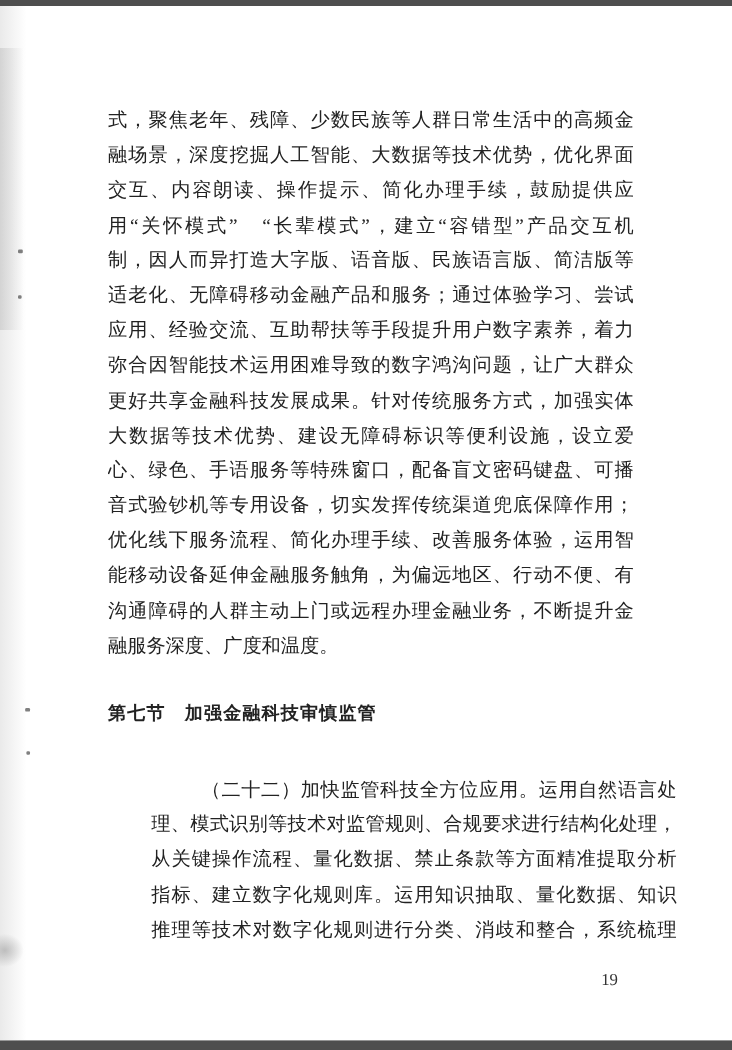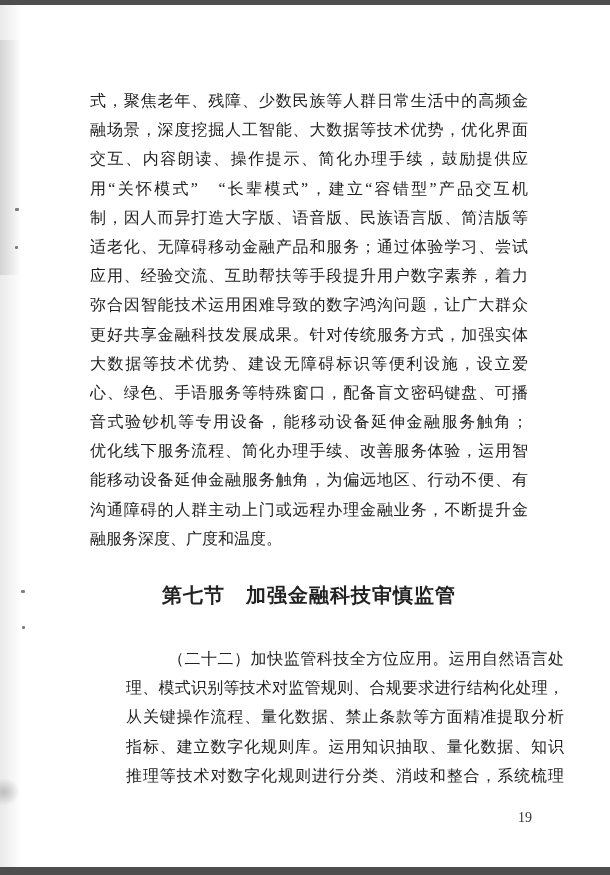--- a/index.html
+++ b/index.html
@@ -47,29 +47,29 @@
     height: 29.2px;
     text-align: justify;
     text-align-last: justify;
     white-space: normal;
     overflow: hidden;
   }
   .tline.no-just { text-align: left; text-align-last: left; }
   .tline.indent { padding-left: 42px; }
   .section-heading {
     position: absolute; left: 0; top: 498px; width: 438px; margin: 0;
-    text-align: center;
-    font-size: 20px;
+    text-align: left;
+    font-size: 15px;
     font-weight: bold;
     letter-spacing: 1px;
     line-height: 22px;
   }
   .para2 { position: absolute; left: 0; top: 558px; width: 438px; margin-left: 36px; }
   .pagenum {
-    position: absolute; left: 511px; top: 810px; width: 28px;
+    position: absolute; left: 494px; top: 810px; width: 28px;
     font-size: 14px; text-align: center; color: #333;
   }
 </style>
 </head>
 <body>
 
 <div class="page">
 
   <div class="edge-top"></div>
   <div class="edge-right"></div>
@@ -90,21 +90,21 @@
       <div class="tline">融场景，深度挖掘人工智能、大数据等技术优势，优化界面</div>
       <div class="tline">交互、内容朗读、操作提示、简化办理手续，鼓励提供应</div>
       <div class="tline">用“关怀模式”　“长辈模式”，建立“容错型”产品交互机</div>
       <div class="tline">制，因人而异打造大字版、语音版、民族语言版、简洁版等</div>
       <div class="tline">适老化、无障碍移动金融产品和服务；通过体验学习、尝试</div>
       <div class="tline">应用、经验交流、互助帮扶等手段提升用户数字素养，着力</div>
       <div class="tline">弥合因智能技术运用困难导致的数字鸿沟问题，让广大群众</div>
       <div class="tline">更好共享金融科技发展成果。针对传统服务方式，加强实体</div>
       <div class="tline">大数据等技术优势、建设无障碍标识等便利设施，设立爱</div>
       <div class="tline">心、绿色、手语服务等特殊窗口，配备盲文密码键盘、可播</div>
-      <div class="tline">音式验钞机等专用设备，能移动设备延伸金融服务触角；</div>
+      <div class="tline">音式验钞机等专用设备，切实发挥传统渠道兜底保障作用；</div>
       <div class="tline">优化线下服务流程、简化办理手续、改善服务体验，运用智</div>
       <div class="tline">能移动设备延伸金融服务触角，为偏远地区、行动不便、有</div>
       <div class="tline">沟通障碍的人群主动上门或远程办理金融业务，不断提升金</div>
       <div class="tline no-just">融服务深度、广度和温度。</div>
     </div>
 
     <h2 class="section-heading">第七节　加强金融科技审慎监管</h2>
 
     <div class="para2">
       <div class="tline indent">（二十二）加快监管科技全方位应用。运用自然语言处</div>

